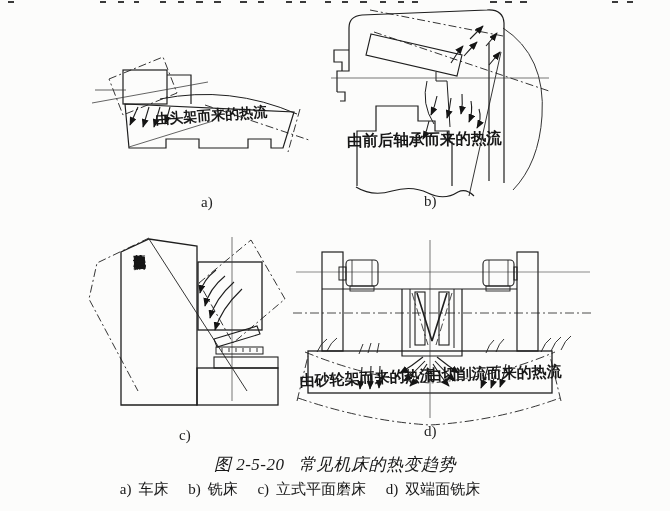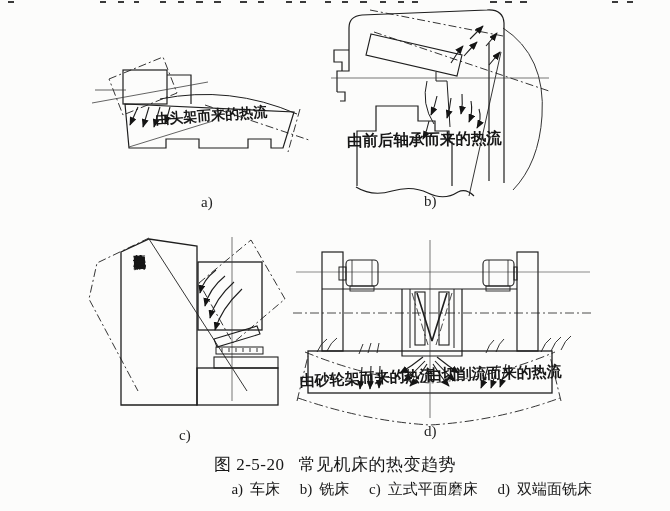--- a/index.html
+++ b/index.html
@@ -29,25 +29,25 @@
   .marker{
     position:absolute;font-size:15px;font-weight:400;color:#222;
     font-family:"Liberation Serif","DejaVu Serif",serif;
   }
   .mk-a{left:201px;top:194px;}
   .mk-b{left:424px;top:193px;}
   .mk-c{left:179px;top:427px;}
   .mk-d{left:424px;top:423px;}
   .caption{
     position:absolute;left:0;top:453px;width:670px;text-align:center;
-    font-size:17px;color:#181818;letter-spacing:0.5px;
+    font-size:17px;color:#181818;letter-spacing:0.5px;font-style:italic;
   }
   .caption .num{margin-right:14px;}
   .legend{
-    position:absolute;left:0;top:480px;width:600px;text-align:right;
+    position:absolute;left:0;top:480px;width:600px;text-align:center;
     font-size:15px;color:#181818;
   }
   .legend .item{margin:0 8px;}
   .legend .key{margin-right:7px;}
 </style>
 </head>
 <body>
 
 <div id="stage">
 

